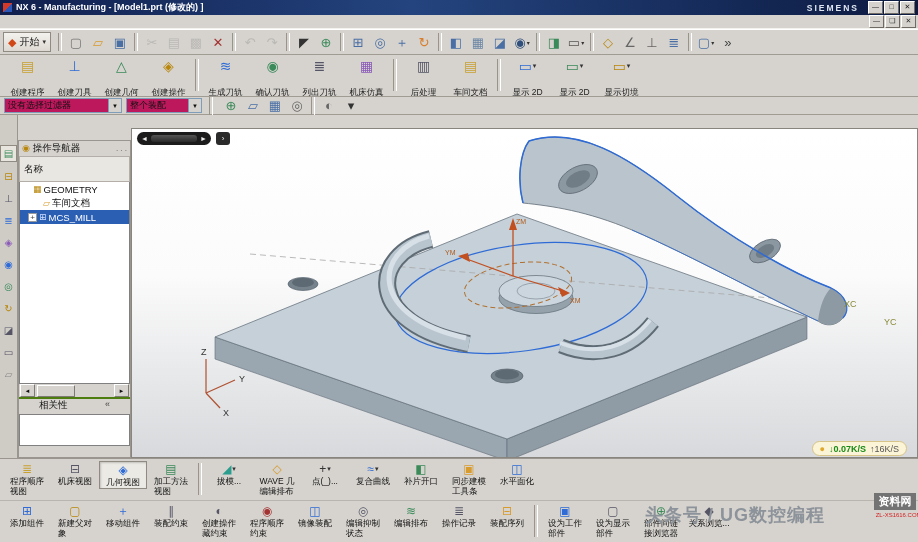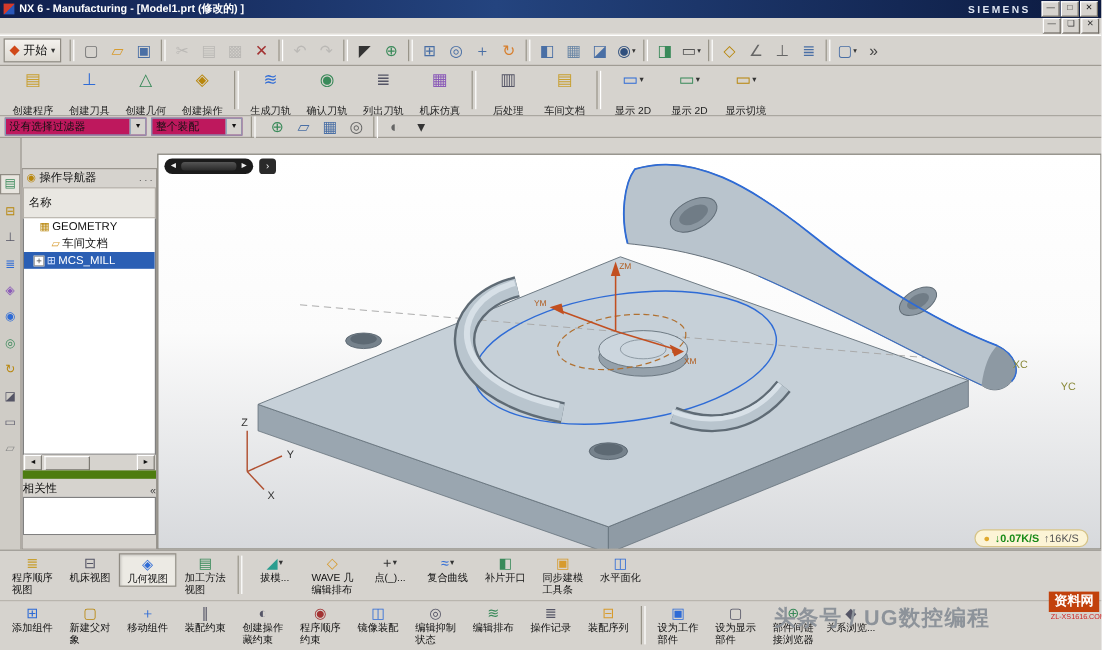--- a/index.html
+++ b/index.html
@@ -70,22 +70,22 @@
   .trow.selected{background:#2b5fb4;color:#fff;}
   .trow .expand{width:9px;height:9px;font-size:8px;line-height:8px;text-align:center;color:#444;
     border:1px solid #999;background:#fff;box-sizing:border-box;flex:none;}
   .trow .expand:empty{border:none;background:none;}
   .trow .tglyph{font-size:9px;}
   .nav-hscroll{height:13px;background:#d6d3ce;display:flex;align-items:center;padding:0 1px;flex:none;}
   .scroll-btn{width:13px;height:11px;background:#d6d3ce;border:1px solid;border-color:#fff #7d7a73 #7d7a73 #fff;
     font-size:6px;display:flex;align-items:center;justify-content:center;flex:none;}
   .scroll-thumb{width:36px;height:10px;background:#d6d3ce;border:1px solid;border-color:#fff #7d7a73 #7d7a73 #fff;margin-left:2px;}
   .scroll-track{flex:1;}
-  .dep-bar{height:15px;display:flex;align-items:flex-end;font-size:9.5px;padding:0 0;
-    border-top:7px solid #4d7c0f;background:#d6d3ce;flex:none;}
+  .dep-bar{height:15px;display:flex;align-items:flex-start;font-size:9.5px;padding:0 20px;
+    border-top:2px solid #4d7c0f;background:#d6d3ce;flex:none;}
   .dep-ctl{margin-left:auto;font-size:9px;color:#444;}
   .dep-area{height:30px;background:#fff;border:1px solid #808080;flex:none;}
   .nav-bottom{height:11px;background:#d6d3ce;flex:none;}
   
   .viewport{position:absolute;left:131px;top:128px;width:787px;height:330px;
     background:linear-gradient(#ffffff 0%,#fbfbfb 45%,#d7d9dc 100%);
     border:1px solid #88857e;box-sizing:border-box;overflow:hidden;}
   .viewport svg{position:absolute;left:0;top:0;}
   .tab-pill{position:absolute;left:5px;top:3px;width:74px;height:13px;background:#1b1b1b;border-radius:7px;
     color:#eee;display:flex;align-items:center;justify-content:space-between;padding:0 4px;font-size:7px;box-sizing:border-box;}
@@ -105,21 +105,21 @@
   .bbtn{width:48px;display:flex;flex-direction:column;align-items:center;padding-top:1px;flex:none;box-sizing:border-box;}
   .bbtn .irow{display:flex;align-items:center;gap:1px;height:14px;}
   .bbtn .glyph{font-size:12px;}
   .bbtn .lbl{font-size:8.5px;line-height:9.5px;text-align:left;white-space:pre-line;margin-top:1px;}
   .bbtn.pressed{background:#eceae4;border:1px solid #8f8b83;box-shadow:inset 1px 1px 2px rgba(0,0,0,.18);}
   .bottom1 .tsep,.bottom2 .tsep{height:32px;margin-top:2px;}
   
   .watermark{position:absolute;left:645px;top:503px;font-size:18px;font-weight:bold;color:#8d939a;
     white-space:nowrap;z-index:6;letter-spacing:1px;}
   .sitelogo{position:absolute;left:874px;top:493px;width:42px;text-align:center;z-index:7;}
-  .logo-box{background:#c2410c;color:#fff;font-size:11px;font-weight:bold;line-height:13px;padding:2px 0;}
+  .logo-box{background:#737373;color:#fff;font-size:11px;font-weight:bold;line-height:13px;padding:2px 0;}
   .logo-site{font-size:6.5px;color:#cf2222;margin-top:1px;white-space:nowrap;transform:scale(.92);}
 </style>
 </head>
 <body>
 
 <div id="screen">
 
   <div class="titlebar">
     <span class="app-icon"></span>
     <span class="title-text">NX 6 - Manufacturing - [Model1.prt (修改的) ]</span>

